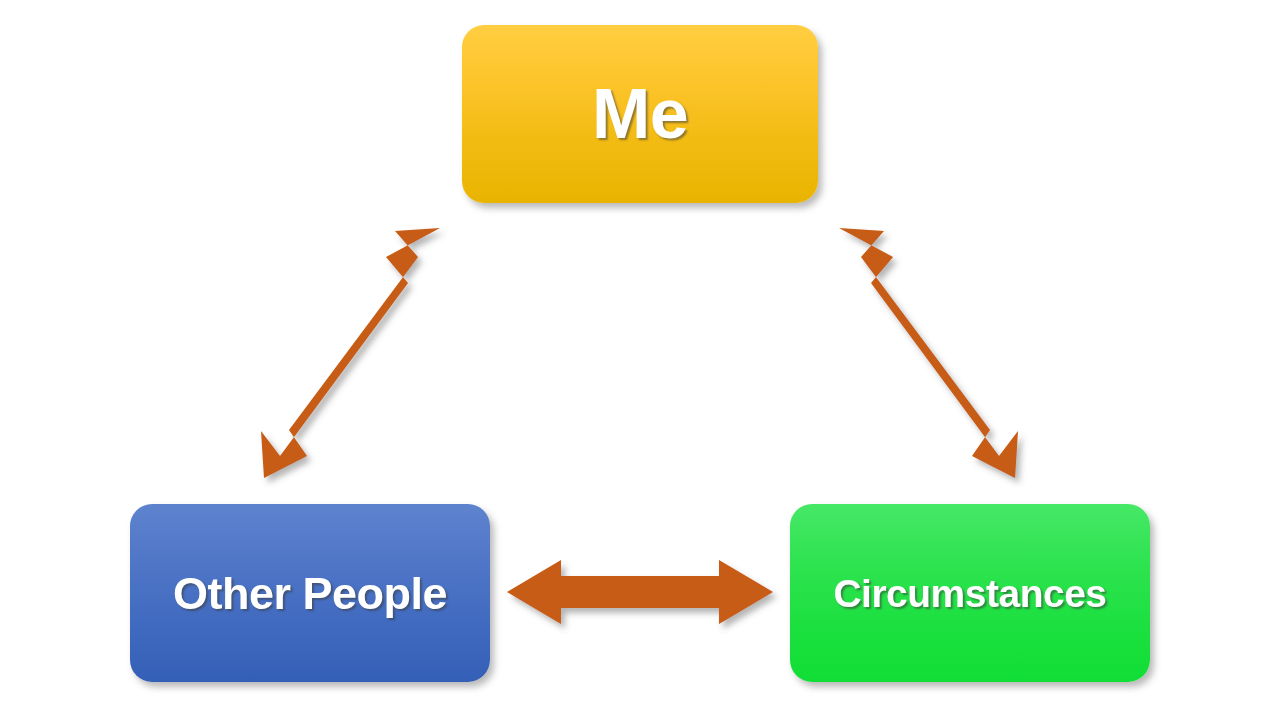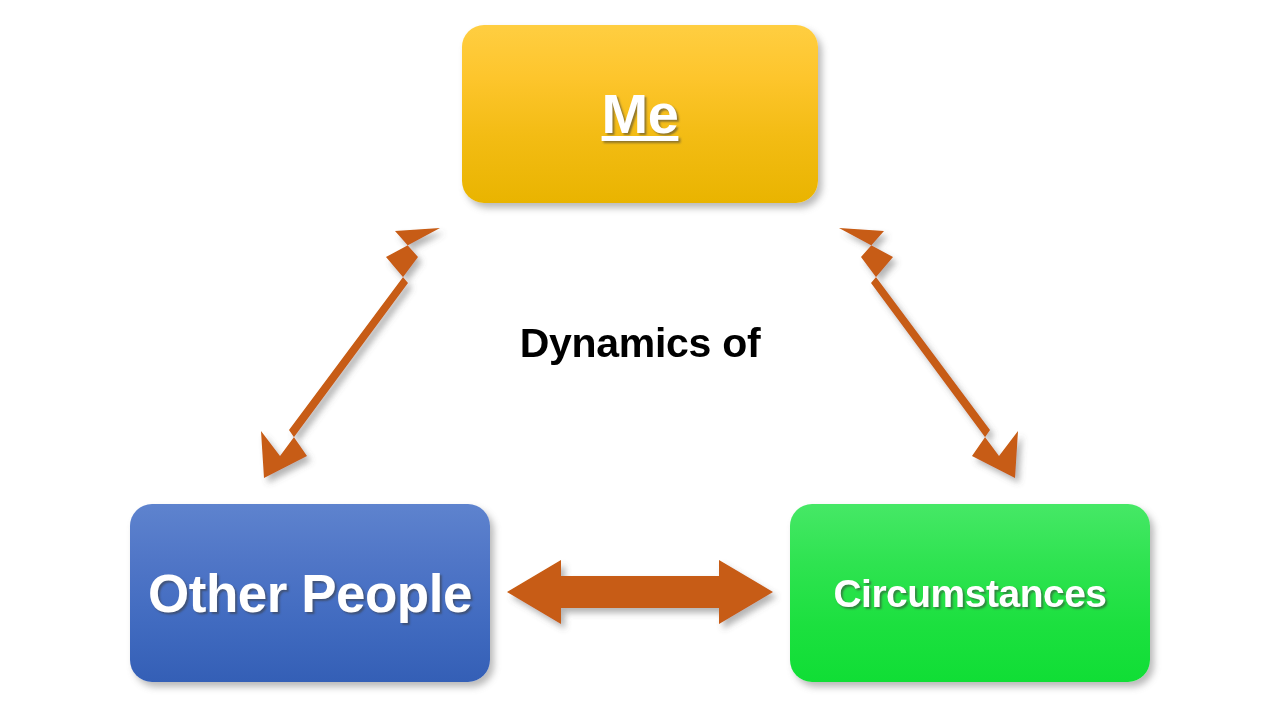--- a/index.html
+++ b/index.html
@@ -40,30 +40,30 @@
     letter-spacing: -0.5px;
   }
 
   #node-me {
     left: 462px;
     top: 25px;
     width: 356px;
     height: 178px;
     background: linear-gradient(to bottom, #FFCE41 0%, #FDC52C 30%, #F3BC14 62%, #E9B400 100%);
   }
-  #node-me .node-label { font-size: 56px; text-decoration: underline; }
+  #node-me .node-label { font-size: 70px; }
 
   #node-other-people {
     left: 130px;
     top: 504px;
     width: 360px;
     height: 178px;
     background: linear-gradient(to bottom, #5E83CE 0%, #5076C7 32%, #416BC0 66%, #345FB6 100%);
   }
-  #node-other-people .node-label { font-size: 53px; }
+  #node-other-people .node-label { font-size: 45px; }
 
   #node-circumstances {
     left: 790px;
     top: 504px;
     width: 360px;
     height: 178px;
     background: linear-gradient(to bottom, #46E866 0%, #2EE350 34%, #1CE03F 68%, #10DE35 100%);
   }
   #node-circumstances .node-label { font-size: 39px; }
 
@@ -127,16 +127,15 @@
 
   <div id="node-other-people" class="node">
     <span class="node-label">Other People</span>
   </div>
 
   <div id="node-circumstances" class="node">
     <span class="node-label">Circumstances</span>
   </div>
 
   <div id="center-caption">
-    <span class="cap-line">Dynamics of</span>
   </div>
 
 </div>
 
 </body></html>

